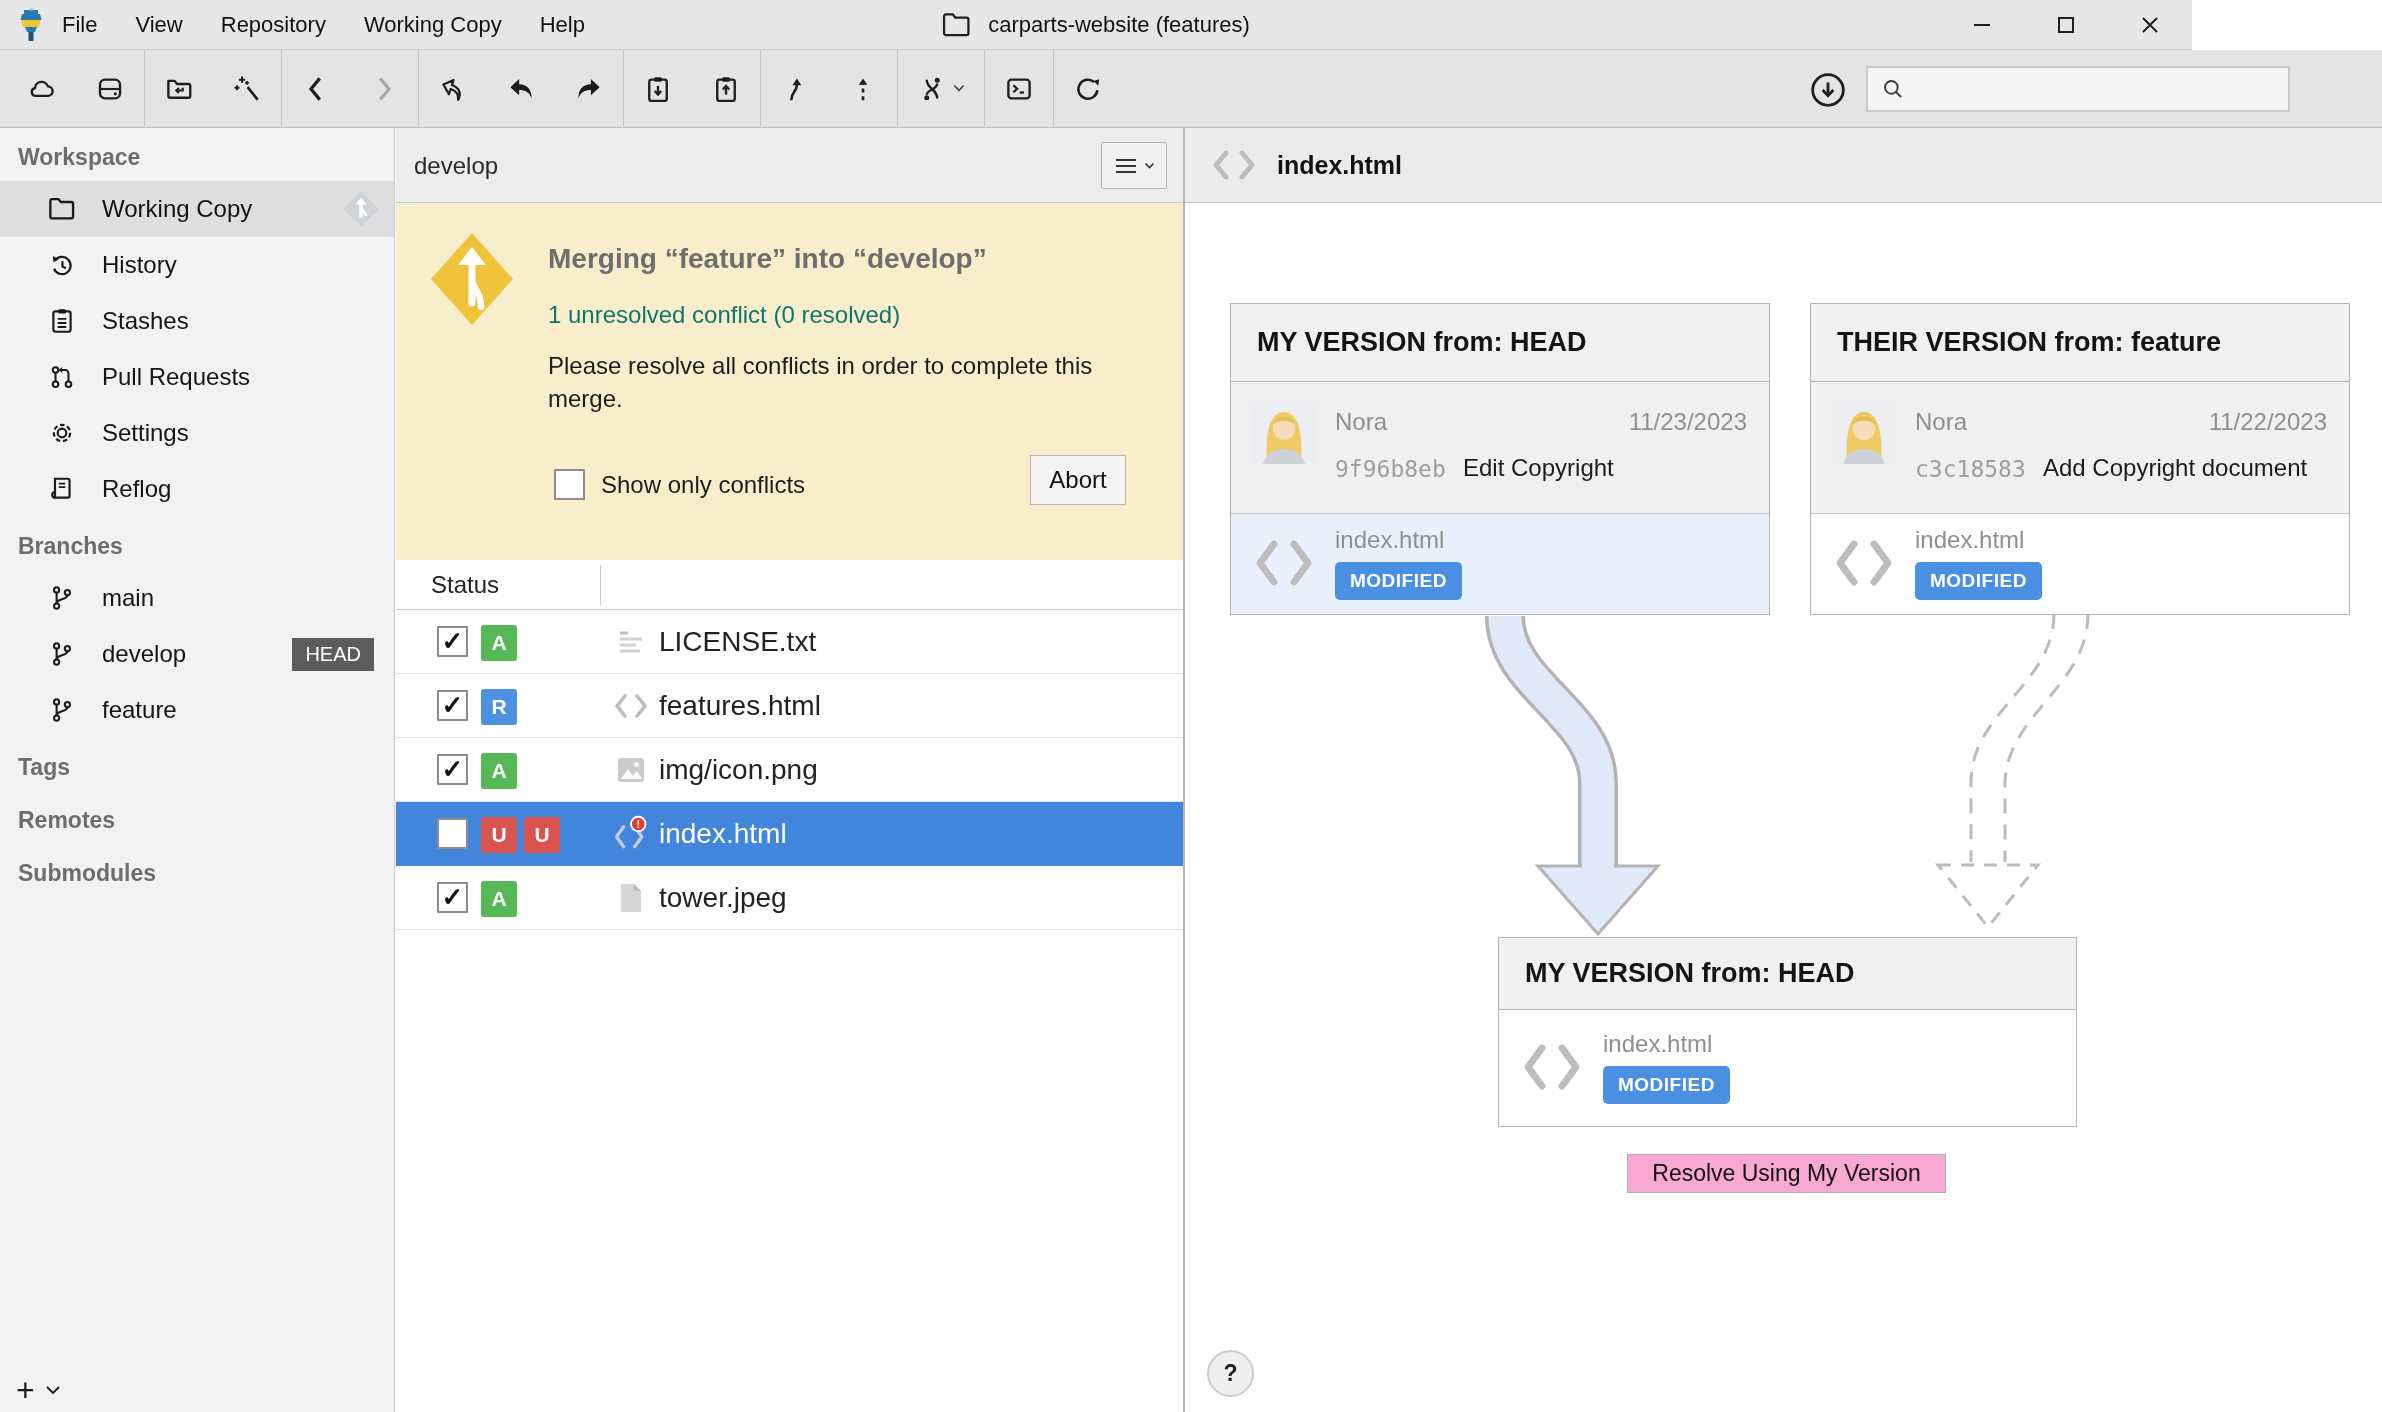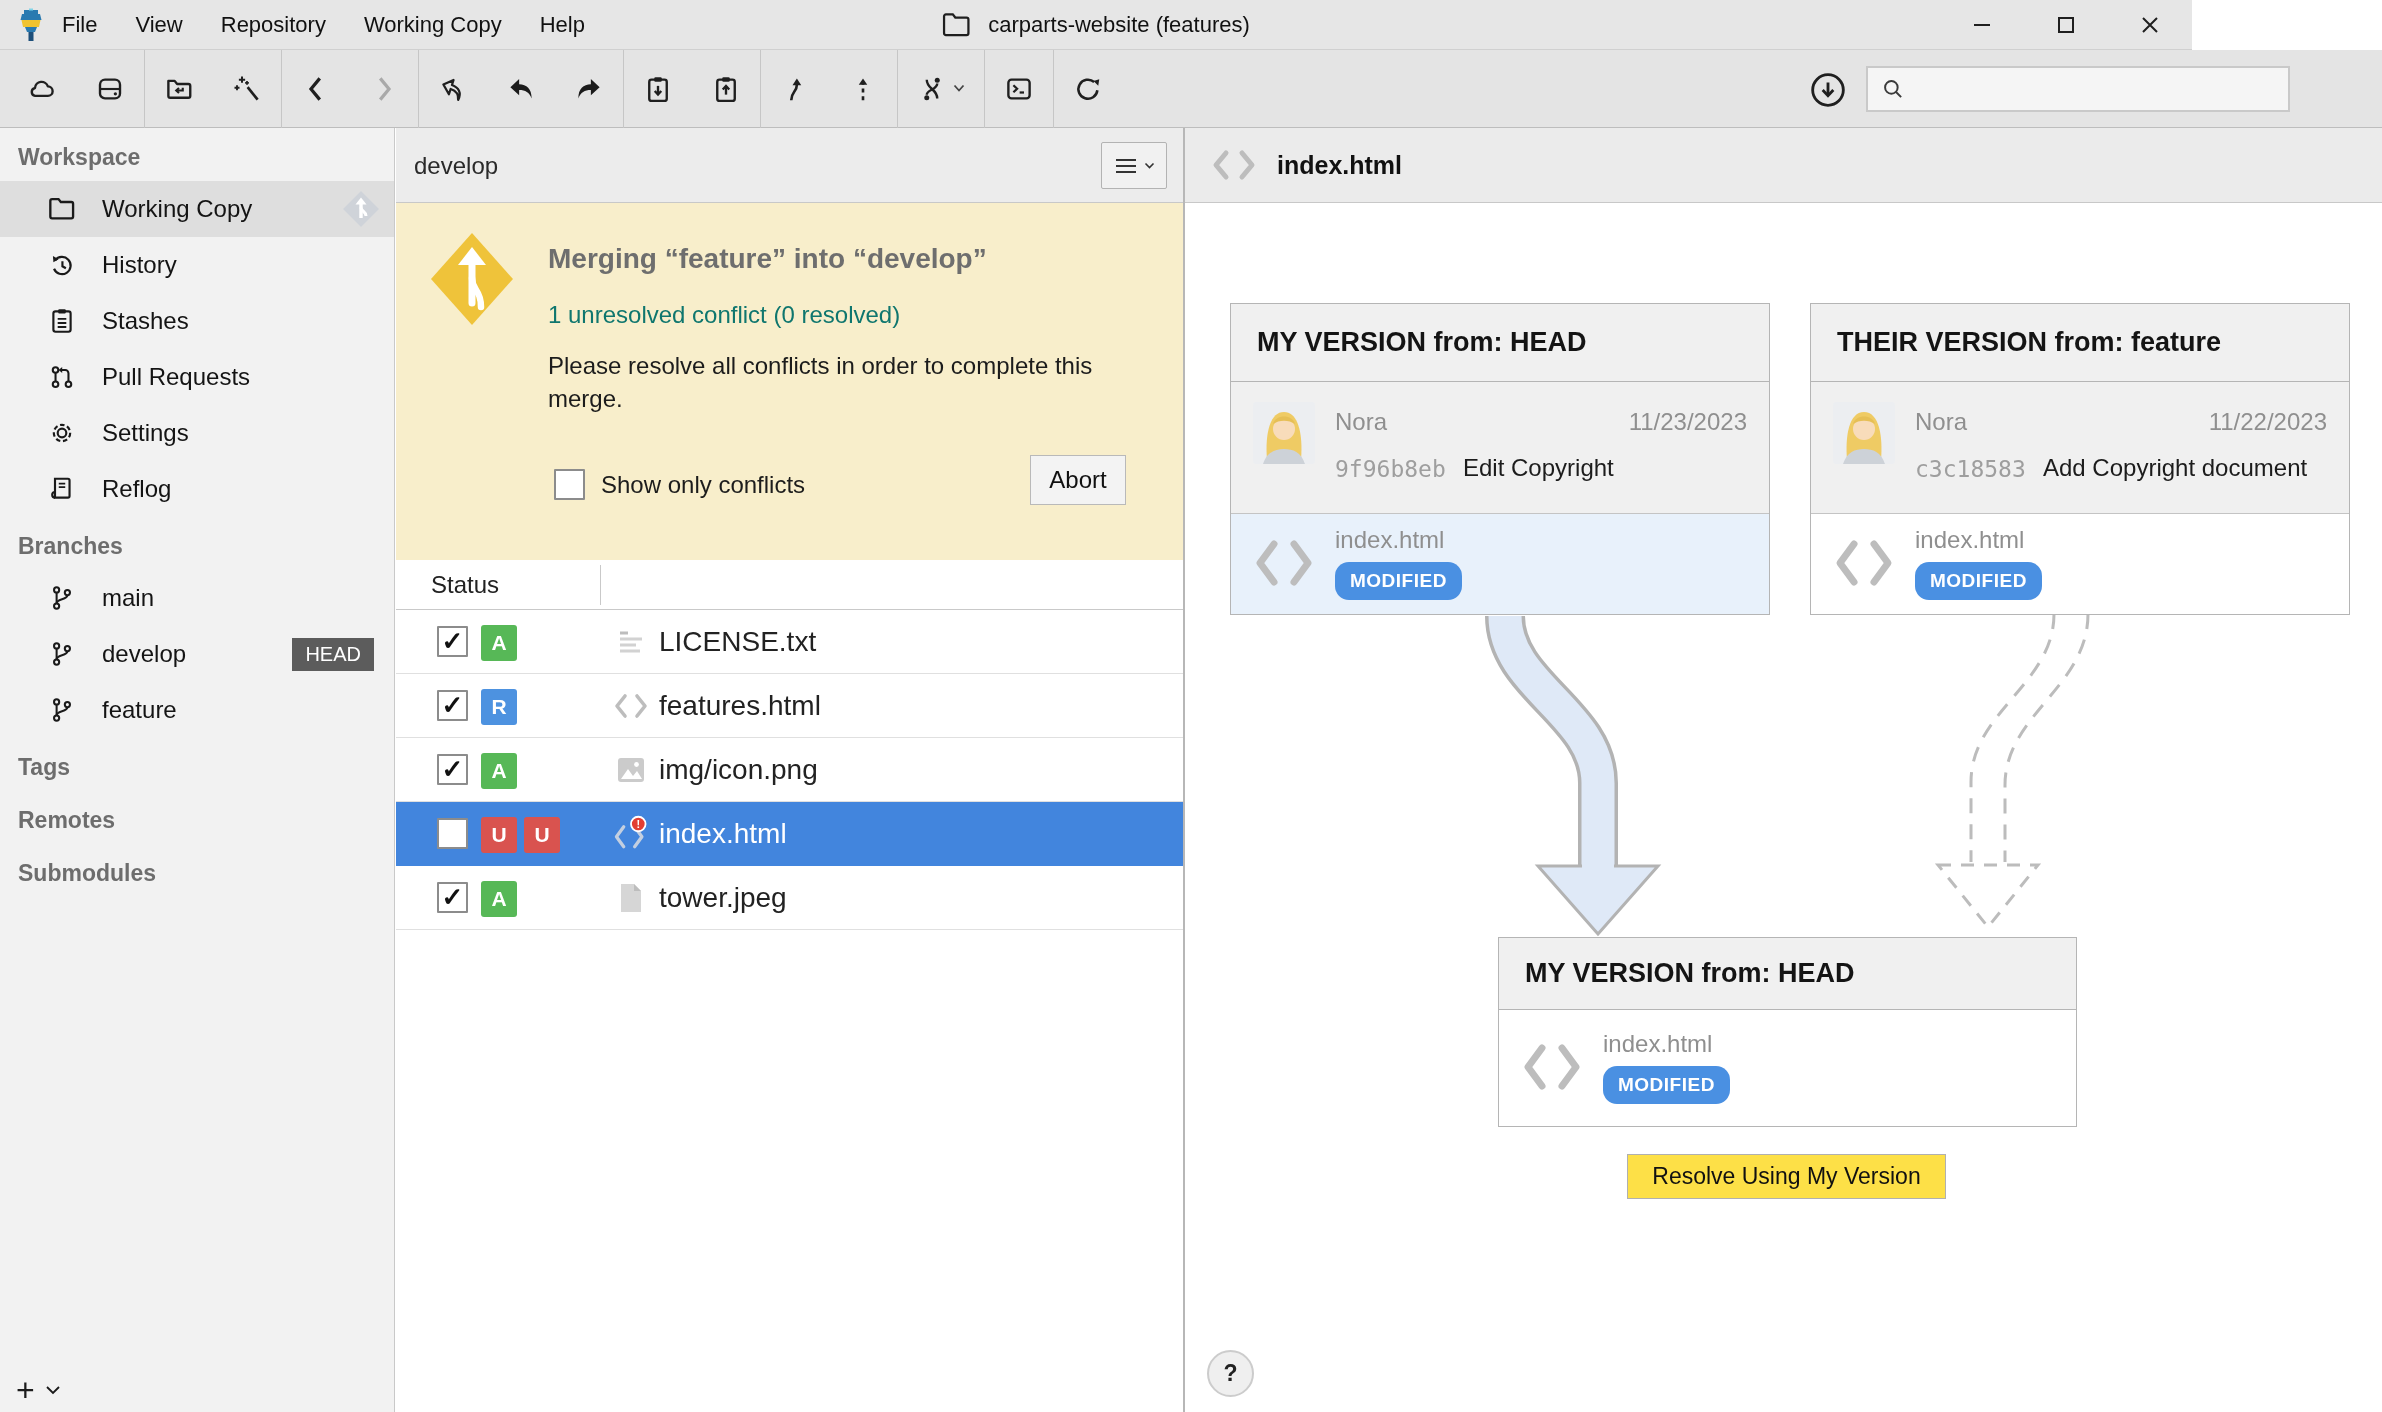--- a/index.html
+++ b/index.html
@@ -100,30 +100,30 @@
   .c-author { position:absolute; left:104px; top:26px; font-size:24px; color:#8f8f8f; }
   .c-date { position:absolute; right:22px; top:26px; font-size:24px; color:#8f8f8f; }
   .c-hash { position:absolute; left:104px; top:74px; font-size:23px; color:#9e9e9e;
     font-family:"DejaVu Sans Mono", monospace; }
   .c-msg { position:absolute; left:232px; top:72px; font-size:24px; color:#1c1c1c; }
   .vcard-file { position:relative; height:100px; background:#fff; }
   .vcard-file.hl { background:#e8f1fb; }
   .vf-icon { position:absolute; left:22px; top:22px; }
   .vf-name { position:absolute; left:104px; top:12px; font-size:24px; color:#8f8f8f; }
   .vf-badge { position:absolute; left:104px; top:48px; background:#4a90e2; color:#fff;
-    font-size:19px; font-weight:bold; padding:8px 15px; border-radius:14px; letter-spacing:0.5px; }
+    font-size:19px; font-weight:bold; padding:8px 15px; border-radius:5px; letter-spacing:0.5px; }
 
   .result-card { position:absolute; left:313px; top:809px; width:579px; border:1px solid #b5b5b5; background:#fff; }
   .result-card .vcard-h { height:72px; }
   .result-card .vcard-file { height:116px; }
   .result-card .vf-icon { top:30px; }
   .result-card .vf-name { top:20px; }
   .result-card .vf-badge { top:56px; }
 
-  .resolve-btn { position:absolute; left:442px; top:1026px; width:319px; height:45px; background:#fde047;
+  .resolve-btn { position:absolute; left:442px; top:1026px; width:319px; height:39px; background:#f9a8d4;
     border:1px solid #b0b0b0; display:flex; align-items:center; justify-content:center; font-size:23px; color:#111; }
   .help-btn { position:absolute; left:22px; top:1222px; width:47px; height:47px; border-radius:50%;
     background:#efefef; border:2px solid #cccccc; display:flex; align-items:center; justify-content:center;
     font-size:23px; font-weight:bold; color:#222; }
   .arrow-svg { position:absolute; left:0; top:0; pointer-events:none; }
 </style>
 </head>
 <body>
 
 <div class="titlebar">

